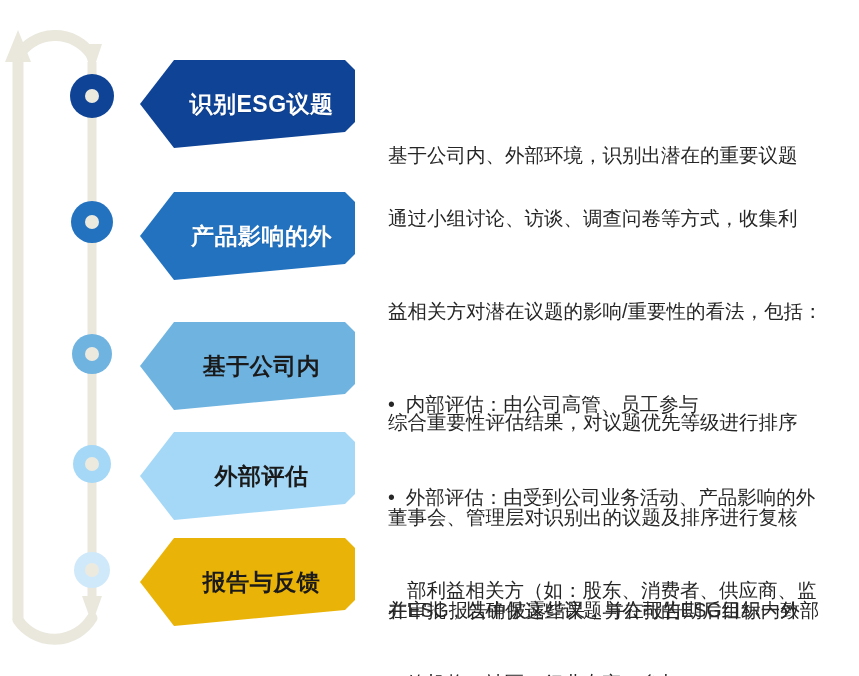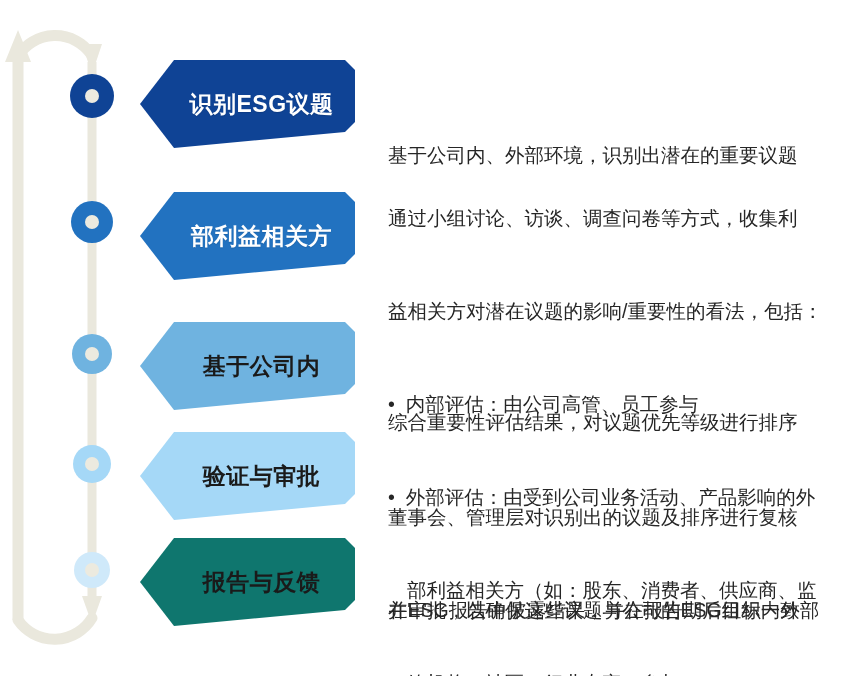--- a/index.html
+++ b/index.html
@@ -133,21 +133,21 @@
   <div class="chevron" style="background:#0f4395;">
     <span class="chevron-label" style="color:#ffffff;">识别ESG议题</span>
   </div>
   <div class="desc" style="top:18px;">
     <span class="line">基于公司内、外部环境，识别出潜在的重要议题</span>
   </div>
 </div>
 
 <div class="step-row" style="top:192px;">
   <div class="chevron" style="background:#2272c0;">
-    <span class="chevron-label" style="color:#ffffff;">部利益相关方</span>
+    <span class="chevron-label" style="color:#ffffff;">产品影响的外</span>
   </div>
   <div class="desc" style="top:-51px;">
     <span class="line">通过小组讨论、访谈、调查问卷等方式，收集利</span>
     <span class="line">益相关方对潜在议题的影响/重要性的看法，包括：</span>
     <span class="bullet-line">•  内部评估：由公司高管、员工参与</span>
     <span class="bullet-line">•  外部评估：由受到公司业务活动、产品影响的外</span>
     <span class="bullet-line cont">部利益相关方（如：股东、消费者、供应商、监</span>
     <span class="bullet-line cont">管机构、社区、行业专家）参与</span>
   </div>
 </div>
@@ -156,30 +156,30 @@
   <div class="chevron" style="background:#6fb3e0;">
     <span class="chevron-label" style="color:#1a1a1a; text-shadow:none;">基于公司内</span>
   </div>
   <div class="desc" style="top:23px;">
     <span class="line">综合重要性评估结果，对议题优先等级进行排序</span>
   </div>
 </div>
 
 <div class="step-row" style="top:432px;">
   <div class="chevron" style="background:#a5d8f7;">
-    <span class="chevron-label" style="color:#1a1a1a; text-shadow:none;">验证与审批</span>
+    <span class="chevron-label" style="color:#1a1a1a; text-shadow:none;">外部评估</span>
   </div>
   <div class="desc" style="top:8px;">
     <span class="line">董事会、管理层对识别出的议题及排序进行复核</span>
     <span class="line">并审批，以确保这些议题与公司的ESG目标一致</span>
   </div>
 </div>
 
 <div class="step-row" style="top:538px;">
-  <div class="chevron" style="background:#0f766e;">
+  <div class="chevron" style="background:#eab308;">
     <span class="chevron-label" style="color:#1a1a1a; text-shadow:none;">报告与反馈</span>
   </div>
   <div class="desc" style="top:-5px;">
     <span class="line">在ESG报告中披露结果，并在报告期后组织内外部</span>
     
     
   </div>
 </div>
 
 </body></html>

